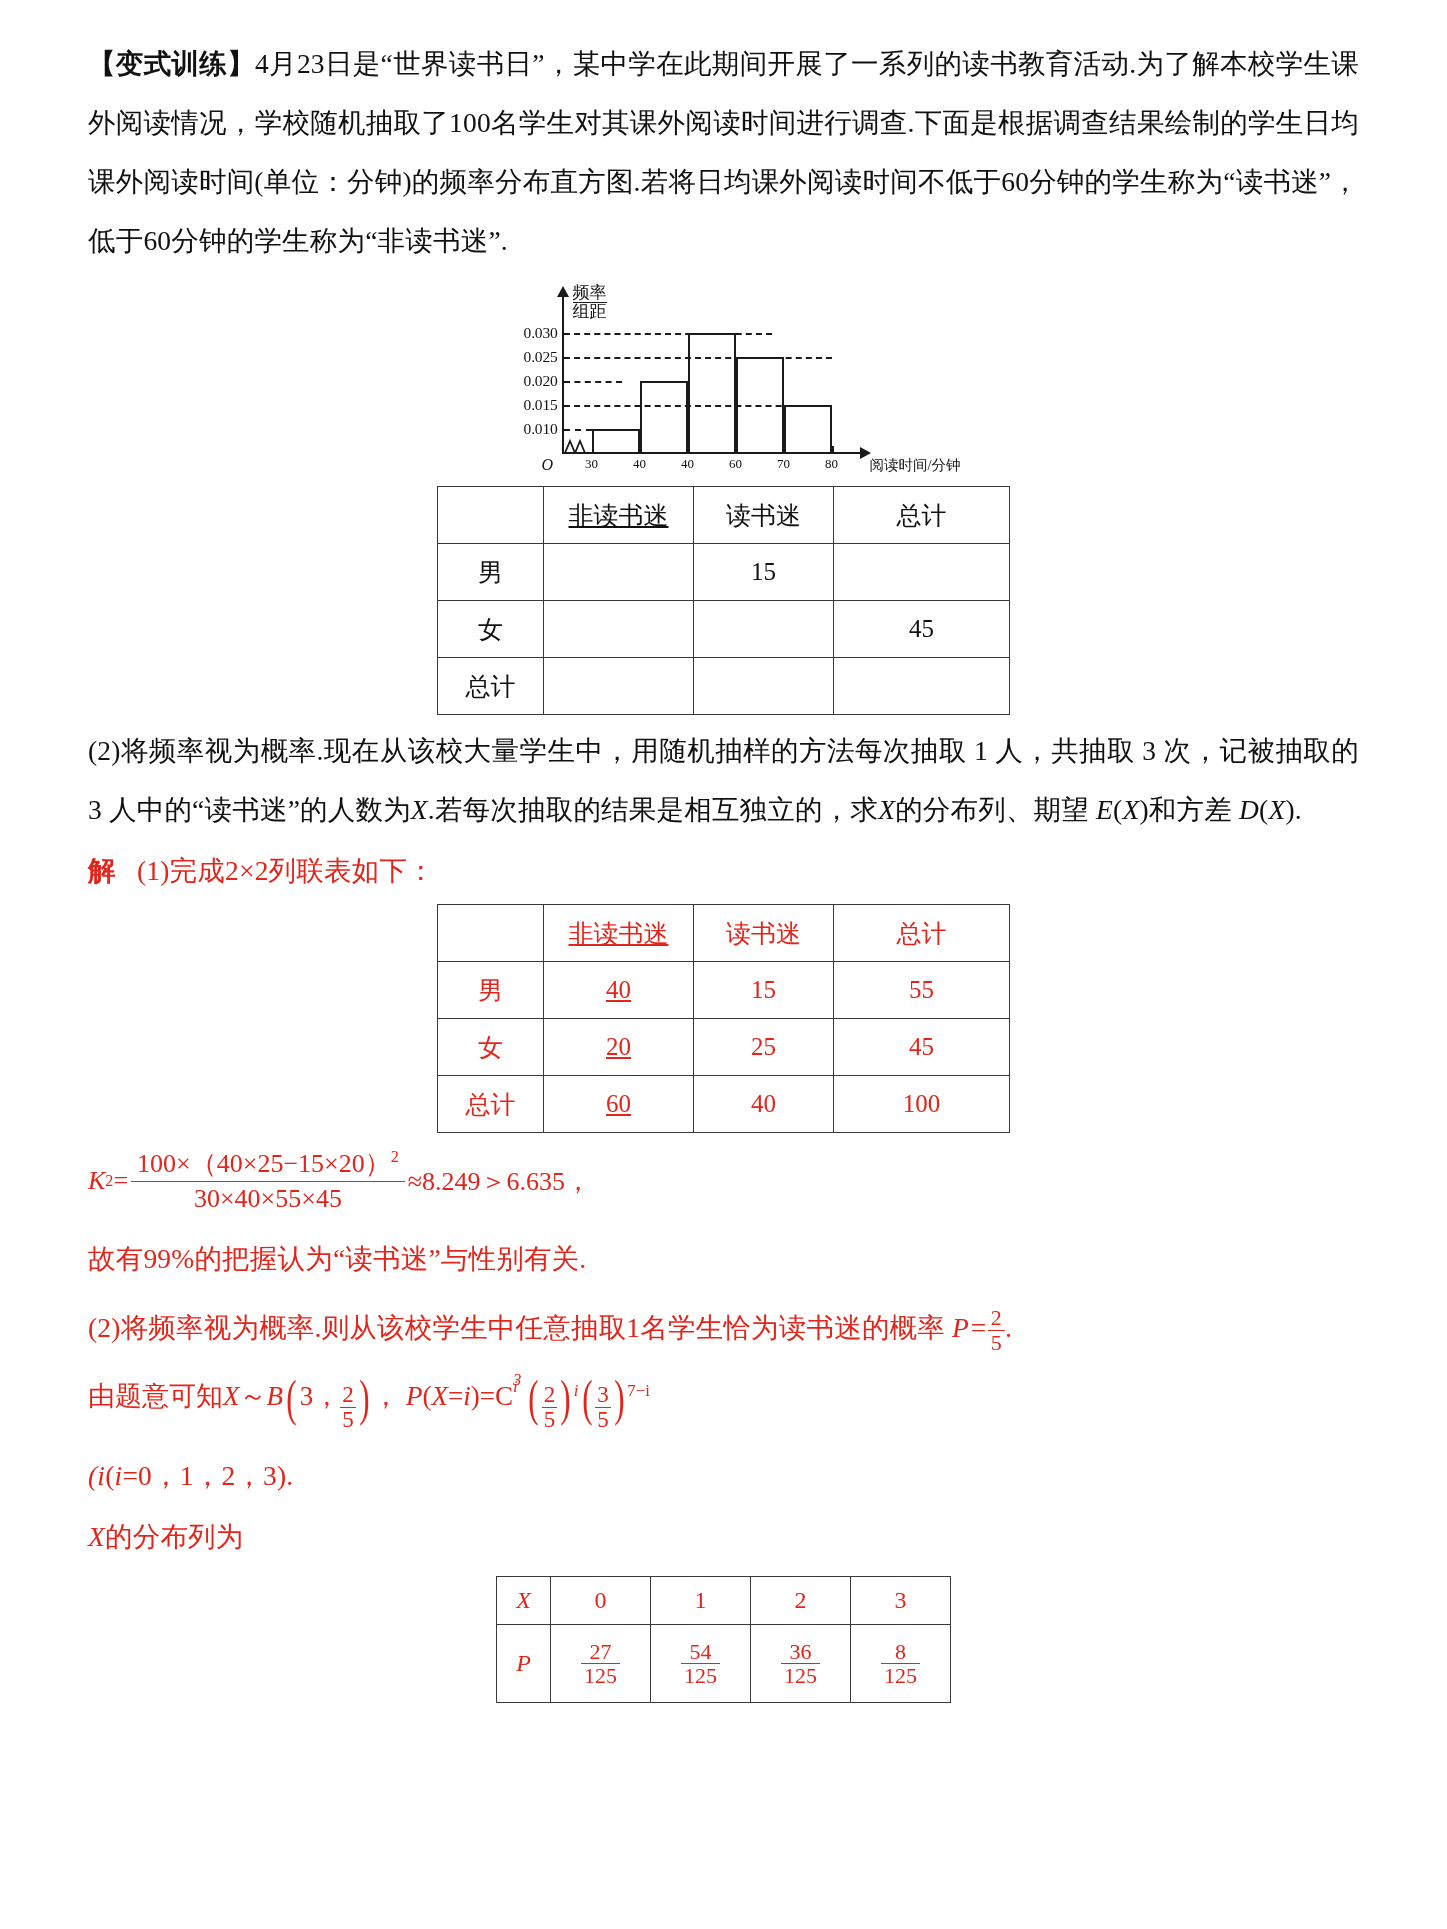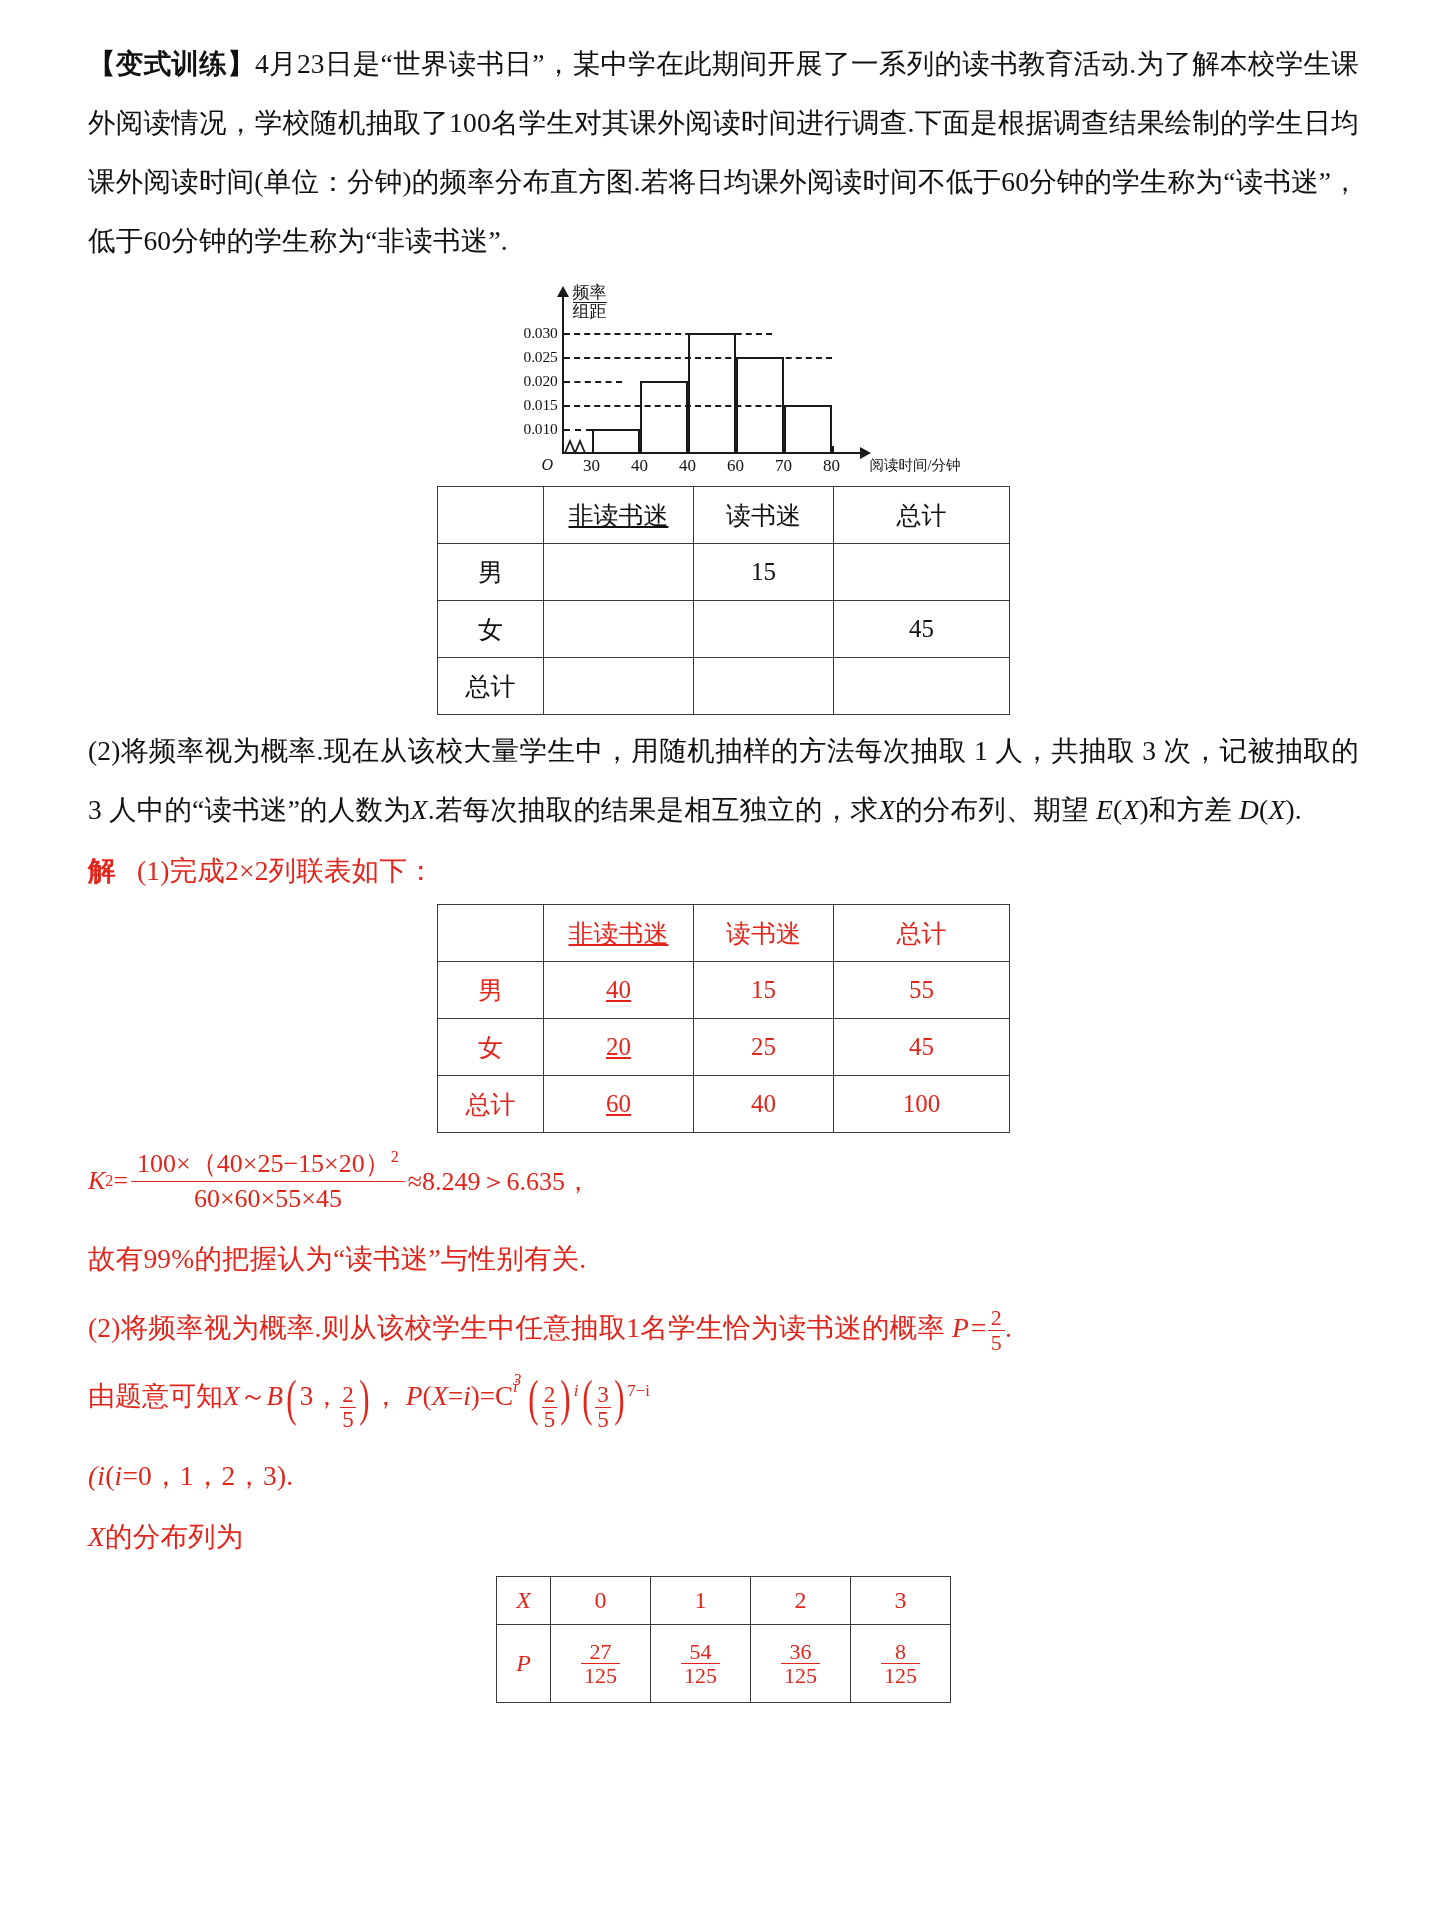--- a/index.html
+++ b/index.html
@@ -69,21 +69,21 @@
     border-top: 2px dashed #1a1a1a;
   }
   .bar {
     position:absolute; border:2px solid #1a1a1a; border-bottom:none;
     background: transparent;
   }
   .xtick {
     position:absolute; top:160px; width:2px; height:7px; background:#1a1a1a;
   }
   .xlab {
-    position:absolute; top:170px; font-size:17px; transform:translateX(-50%);
+    position:absolute; top:170px; font-size:13px; transform:translateX(-50%);
   }
   .axis-title-frac {
     position:absolute; left:99px; top:-2px;
     font-size:17px; text-align:center; line-height:1.05;
   }
   .axis-title-frac .num { display:block; }
   .axis-title-frac .den { display:block; border-top:1.6px solid #1a1a1a; }
   .xaxis-title {
     position:absolute; top:170px; left:300px; font-size:14.5px; white-space:nowrap;
   }
@@ -288,21 +288,21 @@
     </tbody>
       </table>
   </div>
 
   <div class="kwrap">
     <span class="mi">K</span>
       <sup class="sm">2</sup>
       <span>=</span>
     <span class="kfrac">
       <span class="n"><span>100×（40×25−15×20）</span><sup class="sm">2</sup></span>
-      <span class="d">60×60×55×45</span>
+      <span class="d">30×40×55×45</span>
     </span>
     <span>≈8.249＞6.635，</span>
   </div>
 
   <p class="para red" style="margin-top:14px;">故有99%的把握认为“读书迷”与性别有关.</p>
 
   <p class="para red" style="margin-top:10px;">
     <span>(2)将频率视为概率.则从该校学生中任意抽取1名学生恰为读书迷的概率</span>
     <span class="mi">P=</span><span class="frac"><span class="n">2</span><span class="d">5</span></span>.
   </p>

